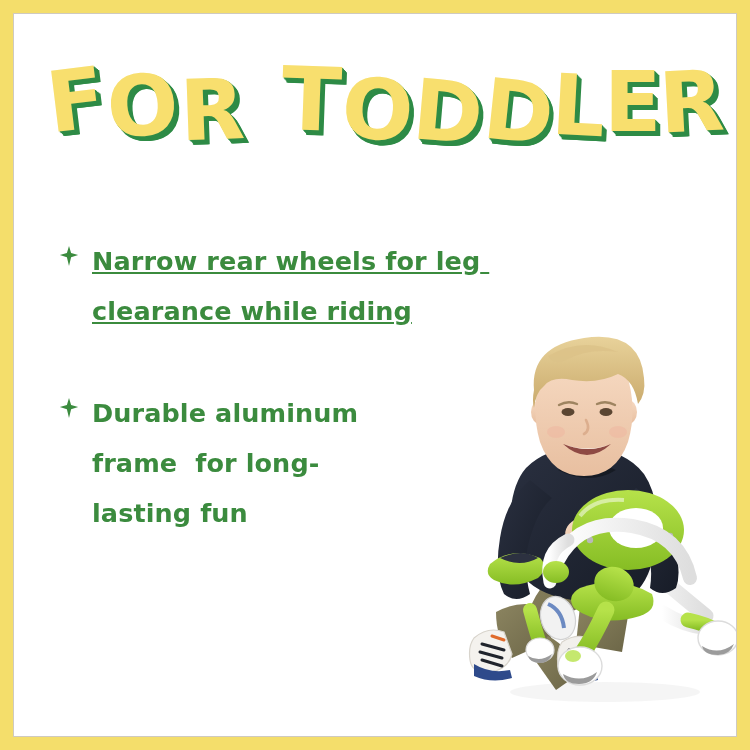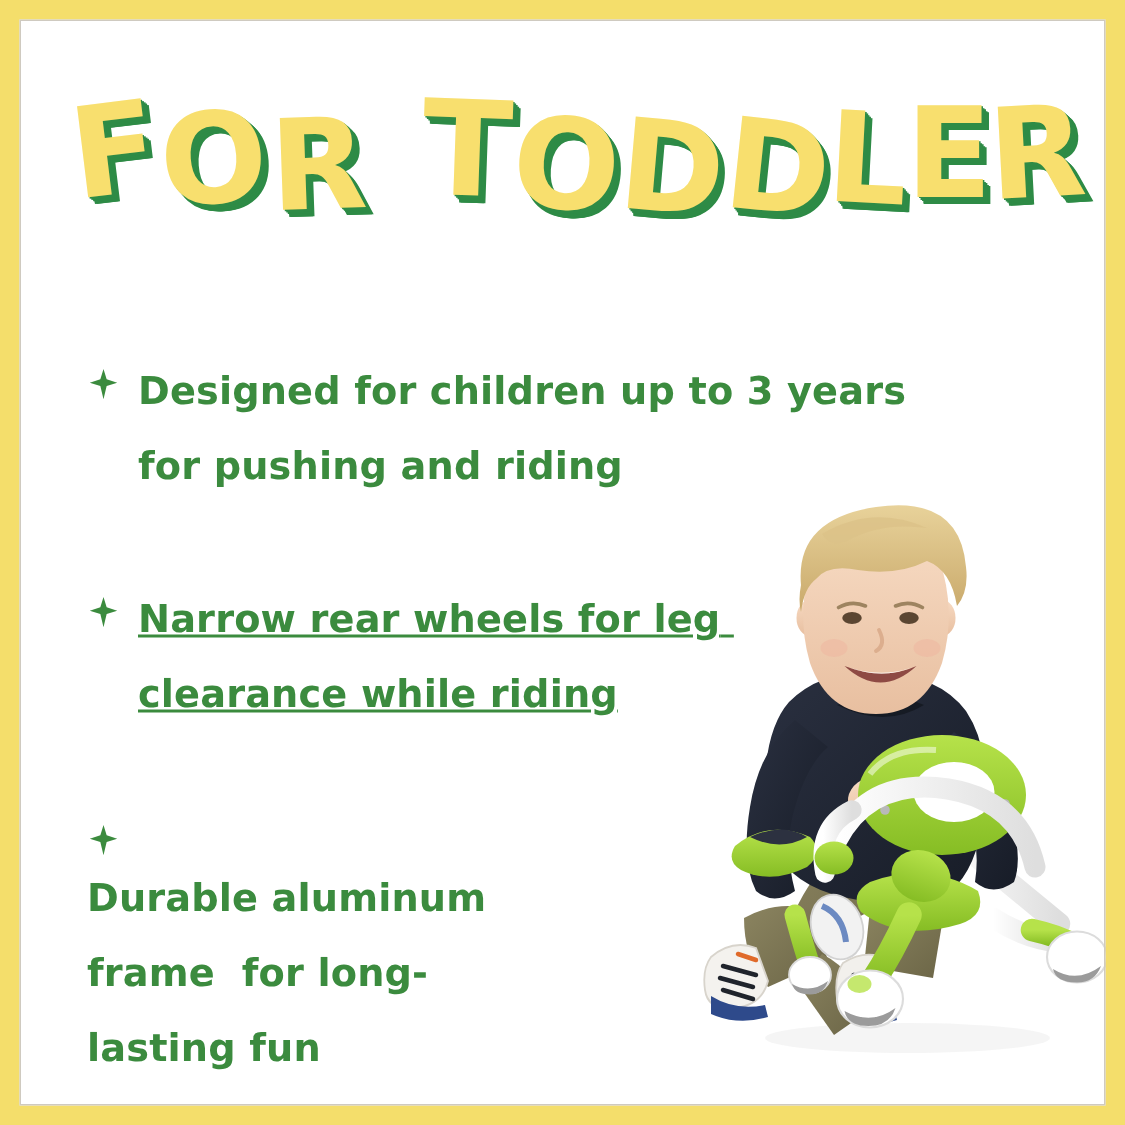--- a/index.html
+++ b/index.html
@@ -93,21 +93,21 @@
     left: 58px;
     top: 236px;
     width: 620px;
     z-index: 14;
   }
   .bullet-item {
     display: flex;
     align-items: flex-start;
     margin-bottom: 52px;
   }
-  .bullet-item:last-child { margin-bottom: 0; flex-direction: column; }
+  .bullet-item:last-child { margin-bottom: 0; }
 
   .bullet-star {
     flex: 0 0 auto;
     width: 26px;
     height: 34px;
     margin-right: 8px;
     color: #3B8B3E;
     font-size: 26px;
     line-height: 36px;
     text-align: left;
@@ -153,28 +153,20 @@
       <span class="tl tl-6">D</span>
       <span class="tl tl-7">D</span>
       <span class="tl tl-8">L</span>
       <span class="tl tl-9">E</span>
       <span class="tl tl-10">R</span>
     </div>
   </div>
 
   <div class="bullets">
 
-    <div class="bullet-item">
-      <span class="bullet-star">
-        <svg width="22" height="22" viewBox="0 0 24 24" aria-hidden="true">
-          <path d="M12 1 L14.3 8.6 L22 11 L14.3 13.4 L12 23 L9.7 13.4 L2 11 L9.7 8.6 Z" fill="#3B8B3E"></path>
-        </svg>
-      </span>
-      <span class="bullet-text">Designed for children up to 3 years for pushing and riding</span>
-    </div>
 
     <div class="bullet-item narrow">
       <span class="bullet-star">
         <svg width="22" height="22" viewBox="0 0 24 24" aria-hidden="true">
           <path d="M12 1 L14.3 8.6 L22 11 L14.3 13.4 L12 23 L9.7 13.4 L2 11 L9.7 8.6 Z" fill="#3B8B3E"></path>
         </svg>
       </span>
       <span class="bullet-text">Narrow rear wheels for leg clearance while riding</span>
     </div>
 

